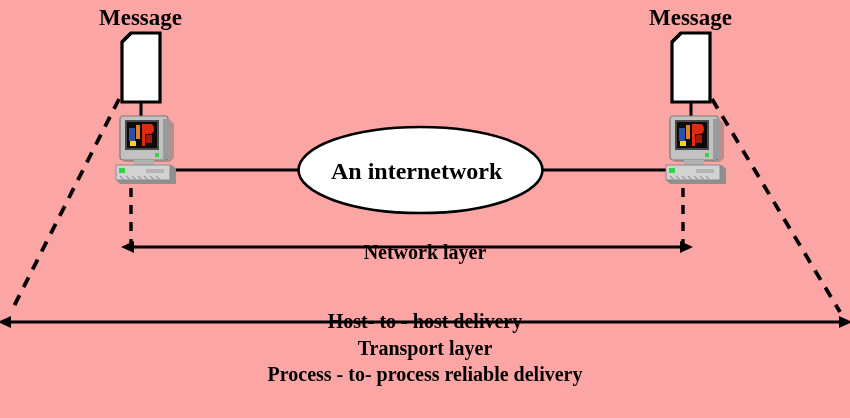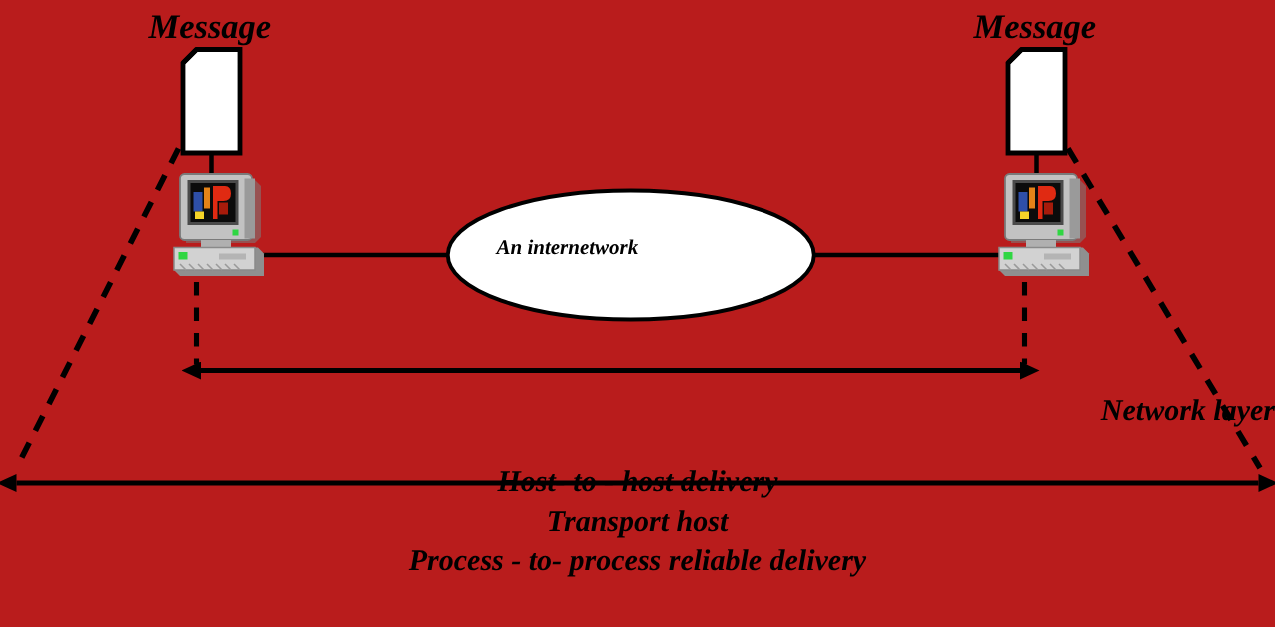--- a/index.html
+++ b/index.html
@@ -4,24 +4,23 @@
 <style>
   html, body {
     margin: 0;
     padding: 0;
     background: #ffffff;
   }
   #stage {
     position: relative;
     width: 850px;
     height: 418px;
-    background: #b91c1c;
+    background: #fca5a5;
     overflow: hidden;
     font-family: "Liberation Serif", "DejaVu Serif", serif;
-    font-style: italic;
   }
   #stage svg.layer {
     position: absolute;
     left: 0;
     top: 0;
     width: 850px;
     height: 418px;
   }
   .lbl {
     position: absolute;
@@ -32,31 +31,31 @@
     line-height: 1.0;
   }
   .msg-label {
     font-size: 23px;
     letter-spacing: 0px;
   }
   #msg-label-left  { left: 99px;  top: 6px; }
   #msg-label-right { left: 649px; top: 6px; }
 
   .net-ellipse-label {
-    font-size: 14px;
+    font-size: 24px;
     left: 331px;
     top: 159px;
   }
   .caption {
     font-size: 20px;
     text-align: center;
     width: 850px;
     left: 0;
   }
-  #net-layer-line1   { top: 264px; text-align: right; }
+  #net-layer-line1   { top: 242px; }
   #net-layer-line2   { top: 284px; margin-top: 27px; }
   #trans-layer-line1 { top: 338px; }
   #trans-layer-line2 { top: 364px; text-align: center; }
 </style>
 </head>
 <body>
 
 <div id="stage">
 
   <svg class="layer" viewBox="0 0 850 418">
@@ -163,17 +162,17 @@
   <div class="lbl msg-label" id="msg-label-left">Message</div>
 
   <div class="lbl msg-label" id="msg-label-right">Message</div>
 
   <div class="lbl net-ellipse-label">An internetwork</div>
 
   <div class="lbl caption" id="net-layer-line1">Network layer</div>
 
   <div class="lbl caption" id="net-layer-line2">Host- to - host delivery</div>
 
-  <div class="lbl caption" id="trans-layer-line1">Transport host</div>
+  <div class="lbl caption" id="trans-layer-line1">Transport layer</div>
 
   <div class="lbl caption" id="trans-layer-line2">Process - to- process reliable delivery</div>
 
 </div>
 
 </body></html>

